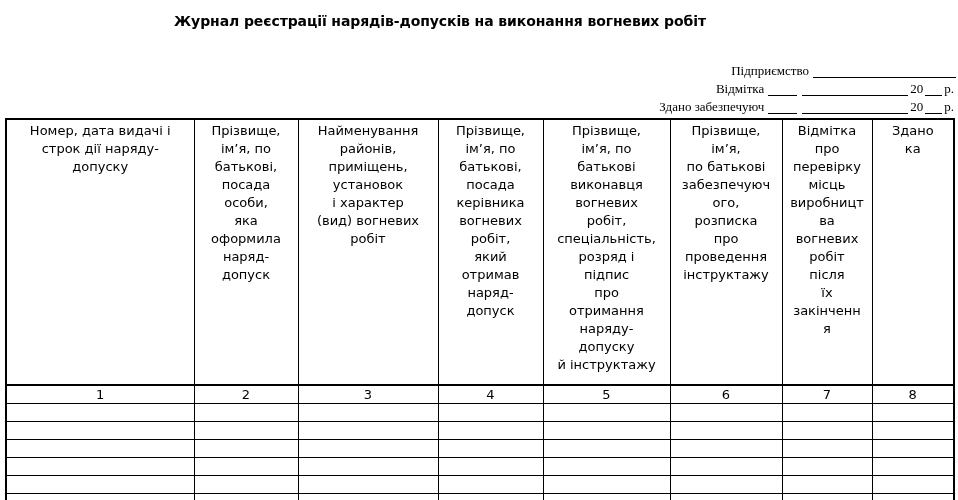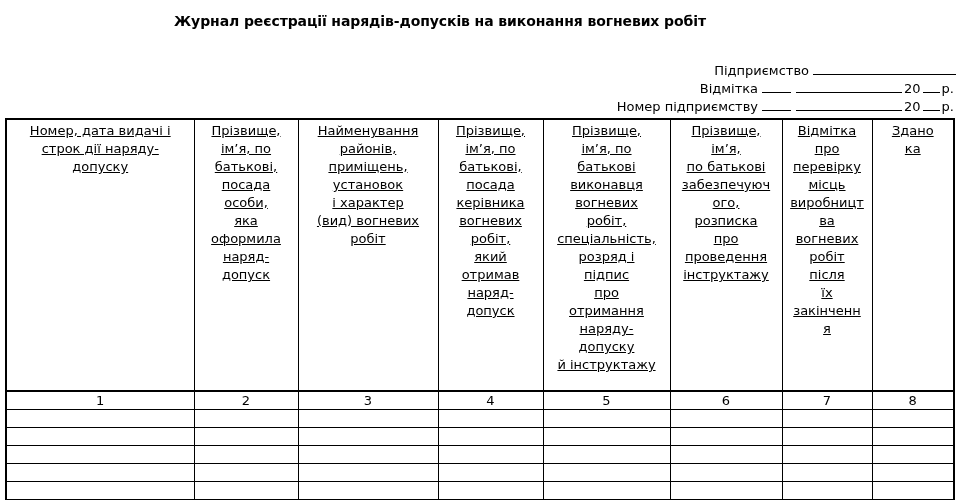--- a/index.html
+++ b/index.html
@@ -37,21 +37,22 @@
     width: 420px;
     font-size: 13px;
     text-align: right;
   }
   .meta-line {
     height: 18px;
     line-height: 18px;
     white-space: nowrap;
     display: flex;
     justify-content: flex-end;
-    align-items: flex-start;
+    align-items: center;
+    font-family: Liberation Serif, serif;
   }
   .meta-label { margin-right: 4px; }
   .rule {
     display: inline-block;
     border-bottom: 1px solid #000;
     height: 12px;
     vertical-align: bottom;
   }
   .rule-long   { width: 143px; }
   .rule-short  { width: 29px; }
@@ -75,24 +76,23 @@
     padding: 0;
     vertical-align: top;
   }
   
   .reg-table { border: 2px solid #000; }
 
   tr.head-row td {
     height: 250px;
     text-align: center;
     vertical-align: top;
-    padding: 2px 2px 16px 2px;
+    padding: 2px 2px 10px 2px;
     line-height: 18px;
     border-bottom: 2px solid #000;
-    text-decoration: underline;
   }
   tr.head-row td .cell-text {
     display: block;
     white-space: pre-line;
   }
 
   tr.num-row td {
     height: 17px;
     text-align: center;
     vertical-align: middle;
@@ -124,21 +124,21 @@
     <span class="meta-label">Відмітка</span>
     <span class="rule rule-short"></span>
     <span class="meta-sp"></span>
     <span class="rule rule-mid"></span>
     <span class="meta-txt">20</span>
     <span class="rule rule-tiny"></span>
     <span class="meta-txt">р.</span>
   </div>
 
   <div class="meta-line">
-    <span class="meta-label">Номер підприємству</span>
+    <span class="meta-label">Здано забезпечуюч</span>
     <span class="rule rule-short"></span>
     <span class="meta-sp"></span>
     <span class="rule rule-mid"></span>
     <span class="meta-txt">20</span>
     <span class="rule rule-tiny"></span>
     <span class="meta-txt">р.</span>
   </div>
 
 </div>
 

